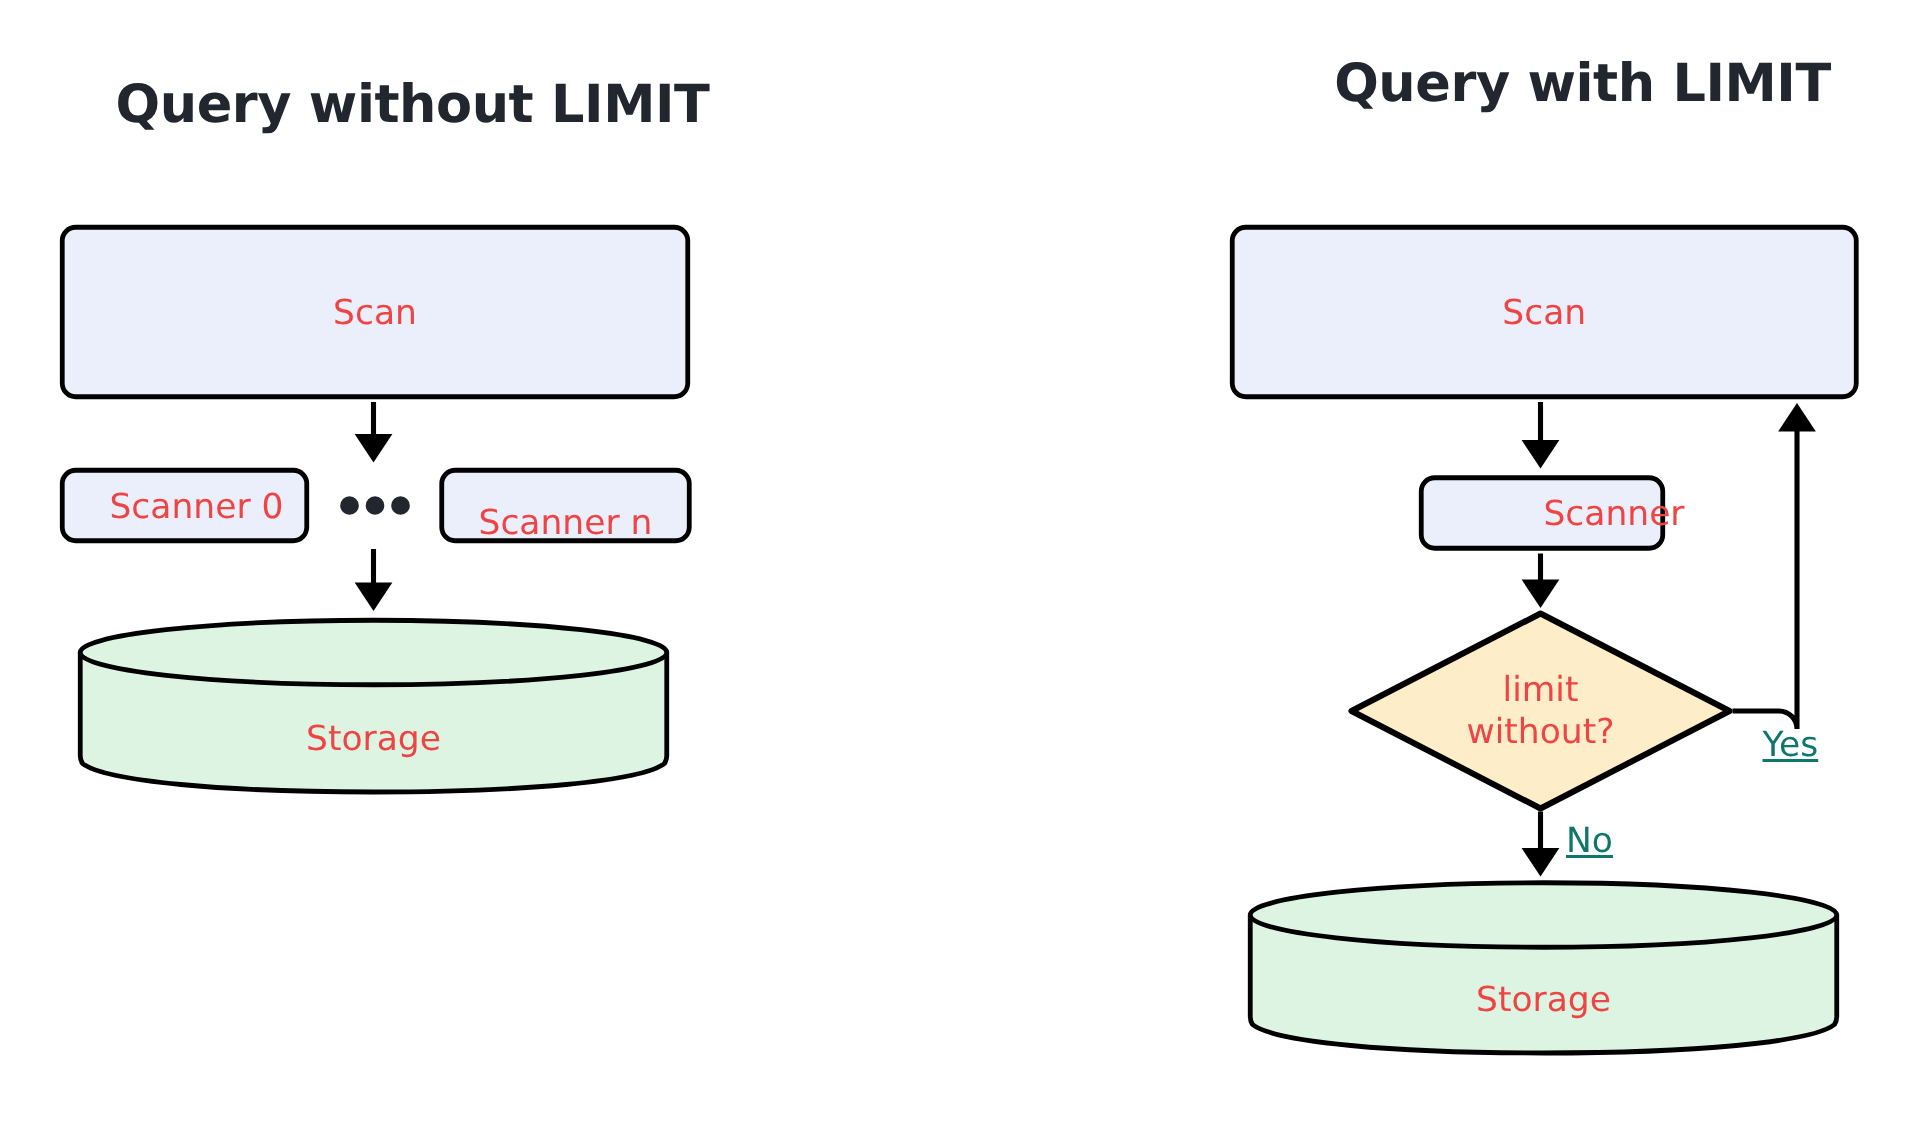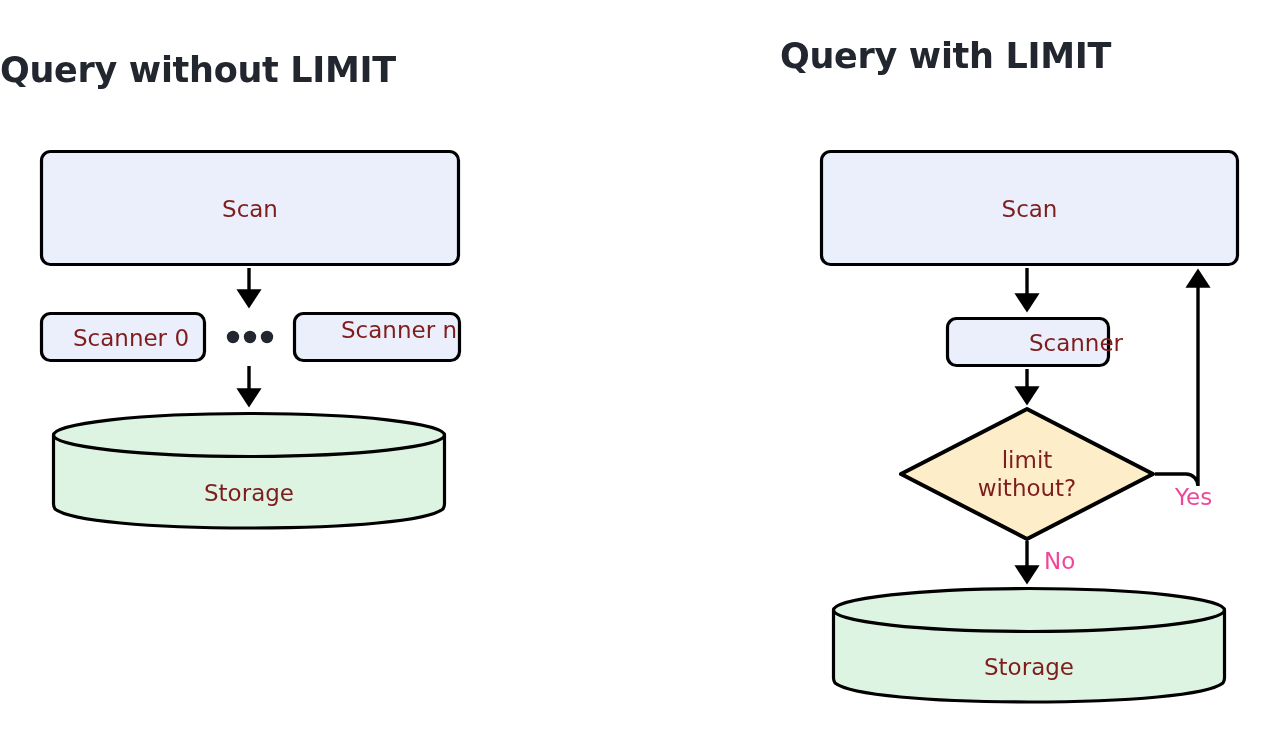--- a/index.html
+++ b/index.html
@@ -20,46 +20,48 @@
     inset: 0;
     width: 1280px;
     height: 755px;
   }
   .panel-title {
     position: absolute;
     font-family: "DejaVu Sans", sans-serif;
     font-weight: bold;
     font-size: 35px;
     color: #22262e;
-    text-align: left;
+    text-align: center;
     letter-spacing: -0.3px;
     white-space: nowrap;
+    padding-left: 25px;
   }
   #title-left  { left: 0px;   top: 50px; width: 500px; }
   #title-right { left: 780px; top: 36px; width: 500px; }
 
   .node-label {
     position: absolute;
     font-family: "DejaVu Sans", sans-serif;
     font-size: 23px;
-    color: #7f1d1d;
+    color: #ef4444;
     text-align: center;
     white-space: nowrap;
     pointer-events: none;
   }
   .node-label.two-line {
     white-space: normal;
     line-height: 1.22;
   }
   .edge-label {
     position: absolute;
     font-family: "DejaVu Sans", sans-serif;
     font-size: 23px;
-    color: #ec4899;
+    color: #0f766e;
     white-space: nowrap;
+    text-decoration: underline;
   }
 </style>
 </head>
 <body>
 
 <svg id="canvas" viewBox="0 0 1280 755">
   <defs>
     <marker id="arrowhead" markerWidth="9" markerHeight="9" refX="5.2" refY="4.5" orient="auto" markerUnits="strokeWidth">
       <path d="M0.6,0.8 L6.2,4.5 L0.6,8.2 Z" fill="#000000"></path>
     </marker>
@@ -119,21 +121,21 @@
 </svg>
 
 <div class="panel-title" id="title-left">Query without LIMIT</div>
 
 <div class="panel-title" id="title-right">Query with LIMIT</div>
 
 <div class="node-label" style="left:41px; top:196px; width:418px;">Scan</div>
 
 <div class="node-label" style="left:41px; top:325px; width:180px;">Scanner 0</div>
 
-<div class="node-label" style="left:294px; top:317px; width:166px;padding-left:22px;">Scanner n</div>
+<div class="node-label" style="left:294px; top:336px; width:166px;">Scanner n</div>
 
 <div class="node-label" style="left:53px; top:480px; width:392px;">Storage</div>
 
 <div class="node-label" style="left:821px; top:196px; width:417px;">Scan</div>
 
 <div class="node-label" style="left:995px; top:330px; width:162px;">Scanner</div>
 
 <div class="node-label two-line" style="left:937px; top:446px; width:180px;">
   <span>limit</span><br>
   <span>without?</span>

